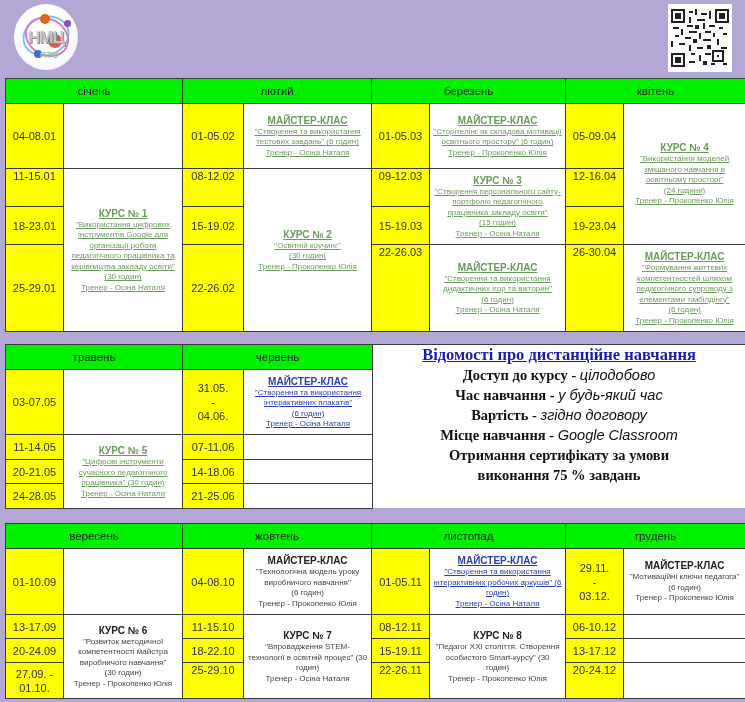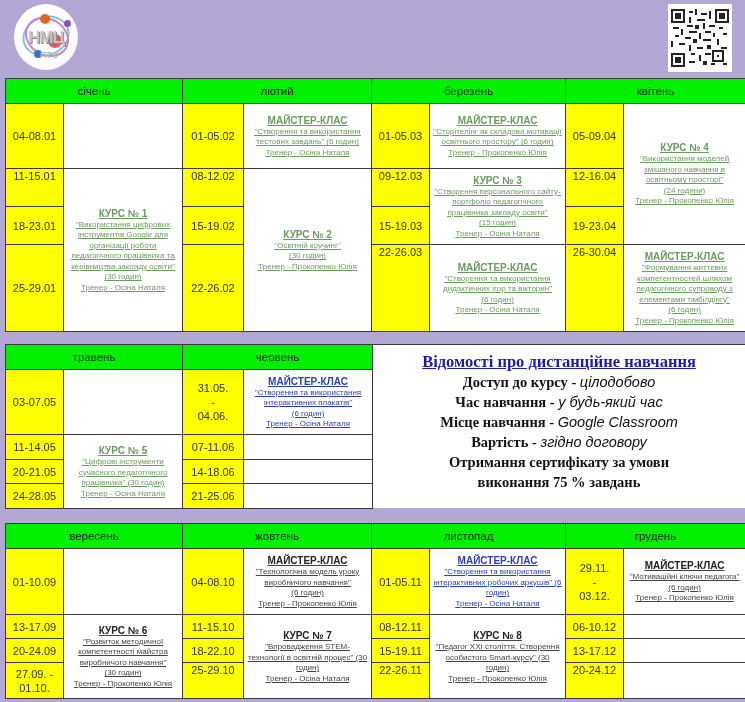--- a/index.html
+++ b/index.html
@@ -51,35 +51,35 @@
   table.cal {
     position: absolute; left: 5px; border-collapse: collapse; table-layout: fixed;
     background: #e5e5e5;
   }
   table.cal td {
     border: 1px solid #3a3a3a; vertical-align: middle; text-align: center; overflow: hidden;
   }
   .mh { background: #00f000; font-size: 11.5px; color: #222; height: 25px; }
   .dt { background: #ffff00; font-size: 11px; color: #333; line-height: 14px; }
   .dt.top { vertical-align: top !important; }
-  .ev { background: #fff; font-size: 8px; line-height: 10.5px; color: #6b9b5e; padding: 2px 3px; text-decoration: underline; }
+  .ev { background: #fff; font-size: 8px; line-height: 10.5px; color: #6b9b5e; padding: 2px 3px; }
   .ev .kind { font-size: 10px; font-weight: bold; line-height: 13px; text-decoration: underline; }
   .ev .desc, .ev .trainer { text-decoration: underline; }
   .ev.blue { color: #2b3fb3; }
   .ev.plain { color: #444; }
   .ev.plain .kind, .ev.plain .desc, .ev.plain .trainer { text-decoration: none; }
   .ev.plain .kind { color: #222; }
 
   .info {
     position: absolute; left: 372px; top: 344px; width: 373px; height: 164px;
     background: #fff; border-left: 1px solid #3a3a3a; border-top: 1px solid #3a3a3a;
     text-align: center; font-family: "Liberation Serif", serif; color: #111;
   }
   .info .ttl {
-    margin-top: 7px; font-size: 16.5px; font-weight: bold; color: #1c1ca8;
+    font-size: 16.5px; font-weight: bold; color: #1c1ca8;
     text-decoration: underline; line-height: 20px;
   }
   .info .row { font-size: 14.5px; font-weight: bold; line-height: 20px; }
   .info .row .val { font-family: "Liberation Sans", sans-serif; font-style: italic; font-weight: normal; }
 </style>
 </head>
 <body>
 
 <div class="header">
   <div class="logo">
@@ -284,22 +284,22 @@
     <td class="dt">21-25.06</td>
     <td class="ev"></td>
   </tr>
 </tbody>
   </table>
 
 <div class="info">
   <div class="ttl">Відомості про дистанційне навчання</div>
   <div class="row"><span>Доступ до курсу - </span><span class="val">цілодобово</span></div>
   <div class="row"><span>Час навчання  - </span><span class="val">у будь-який час</span></div>
+  <div class="row"><span>Вартість  - </span><span class="val">згідно договору</span></div>
   <div class="row"><span>Місце навчання  - </span><span class="val">Google Classroom</span></div>
-  <div class="row"><span>Вартість  - </span><span class="val">згідно договору</span></div>
   <div class="row">Отримання сертифікату за умови</div>
   <div class="row">виконання 75 % завдань</div>
 </div>
 
 <table class="cal" style="top:523px; width:740px;">
   <colgroup>
     <col style="width:58px">
       <col style="width:119px">
     <col style="width:61px">
       <col style="width:128px">

